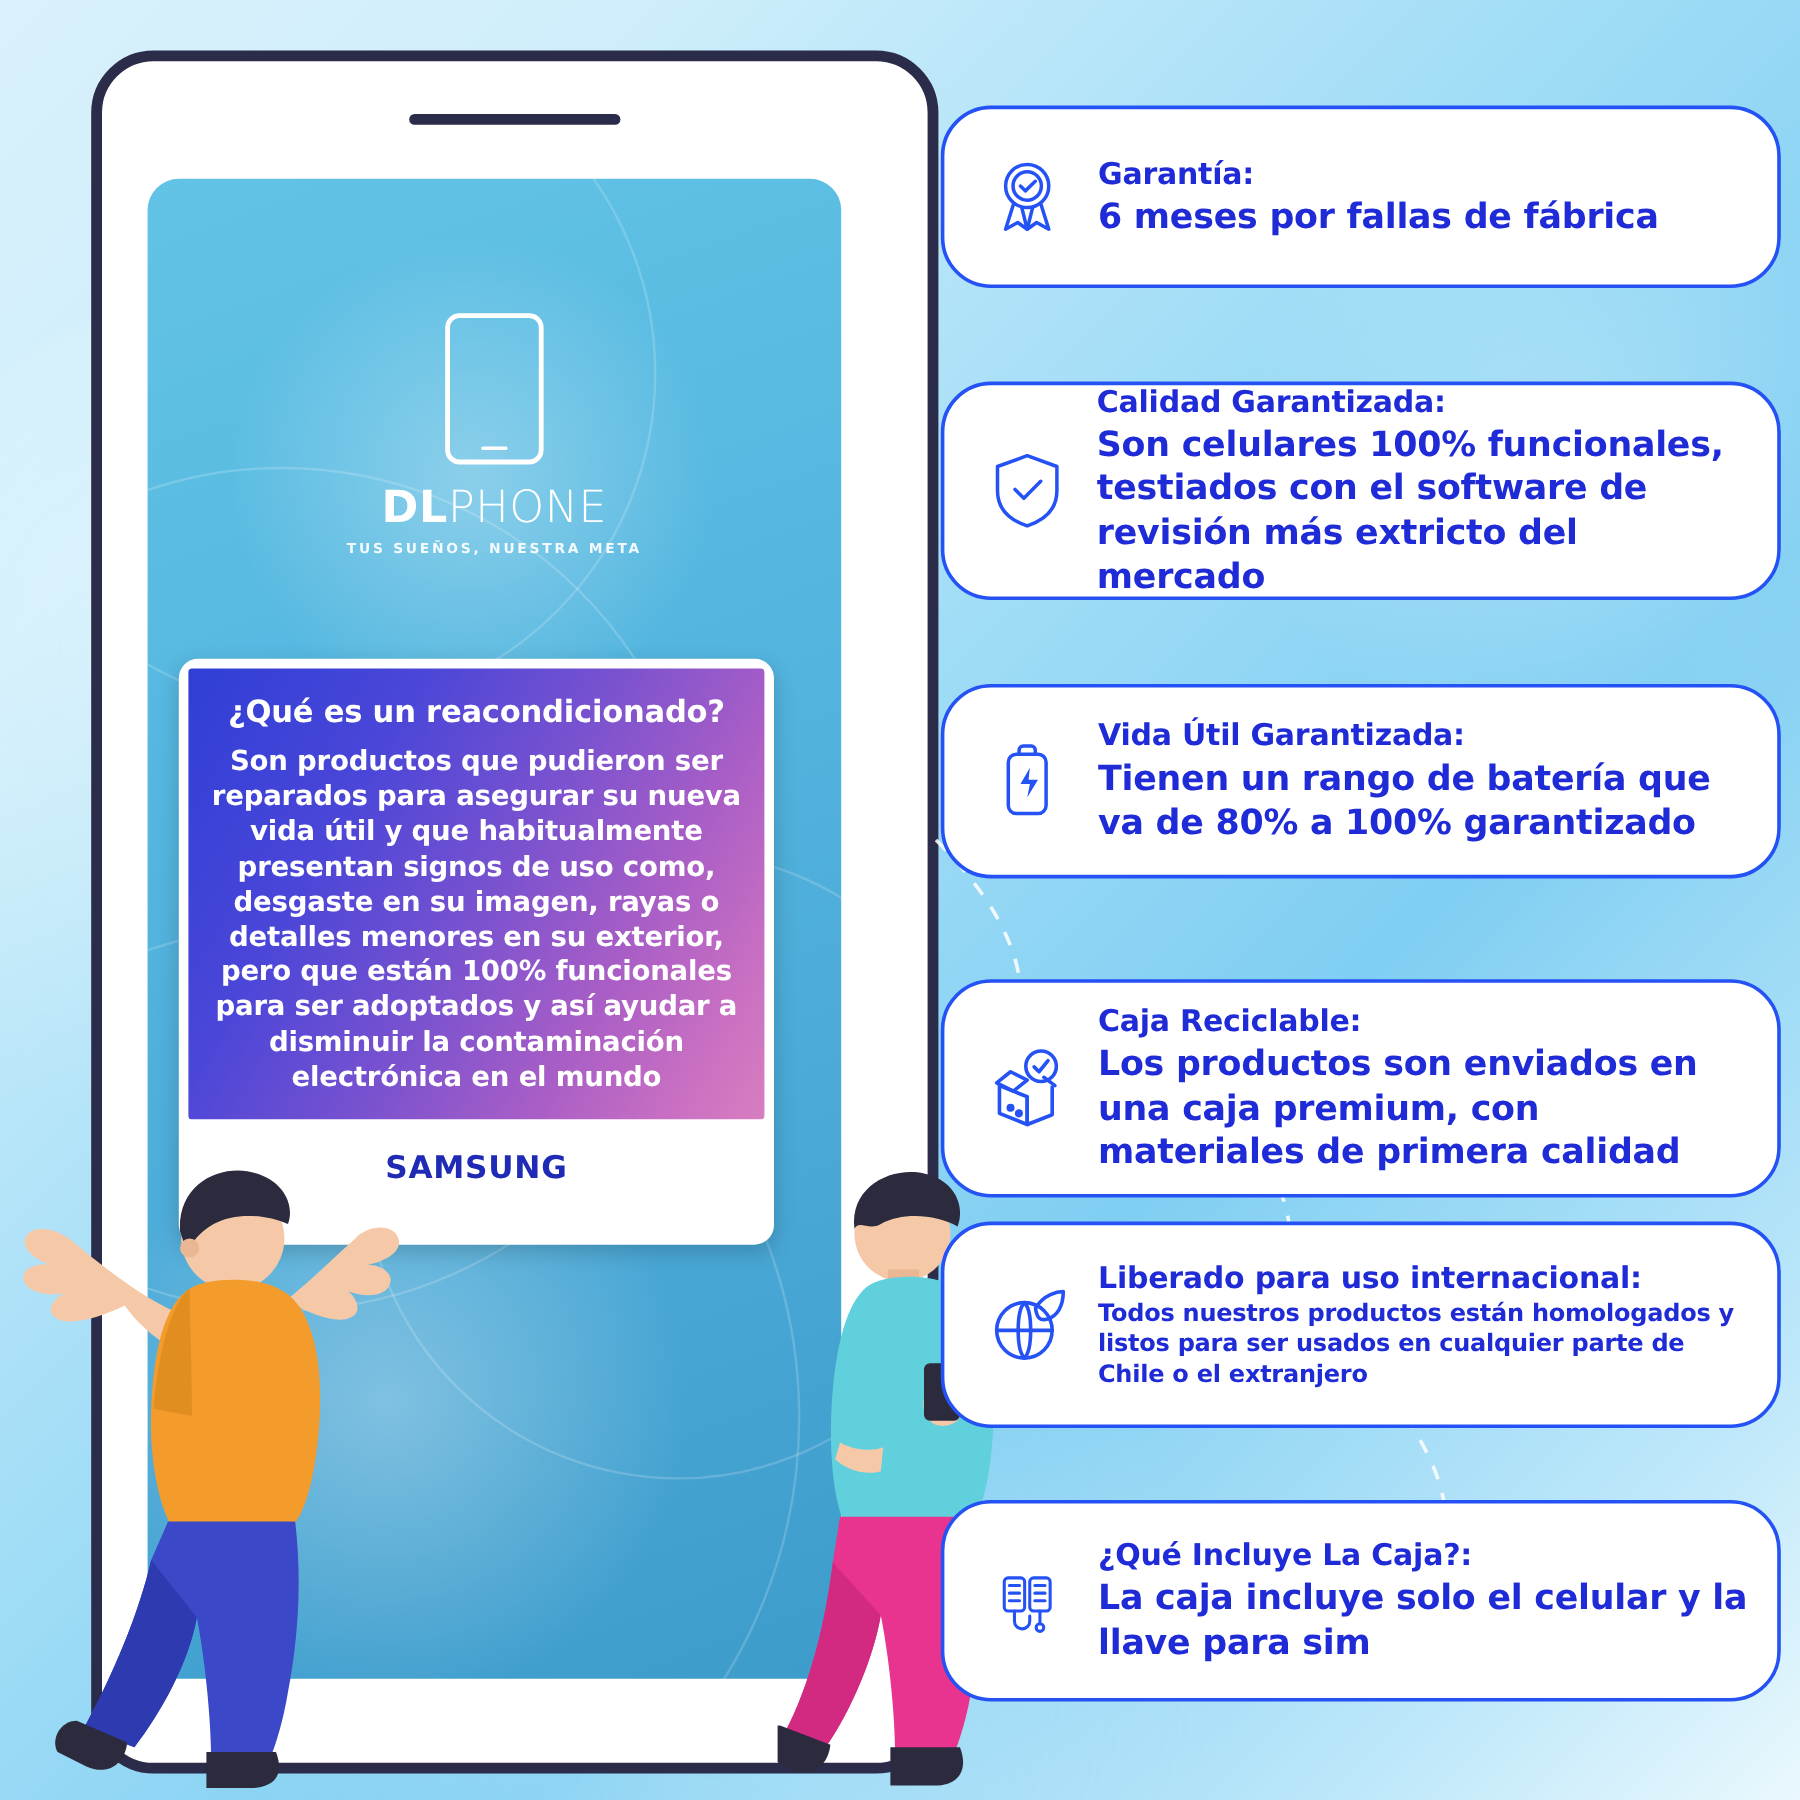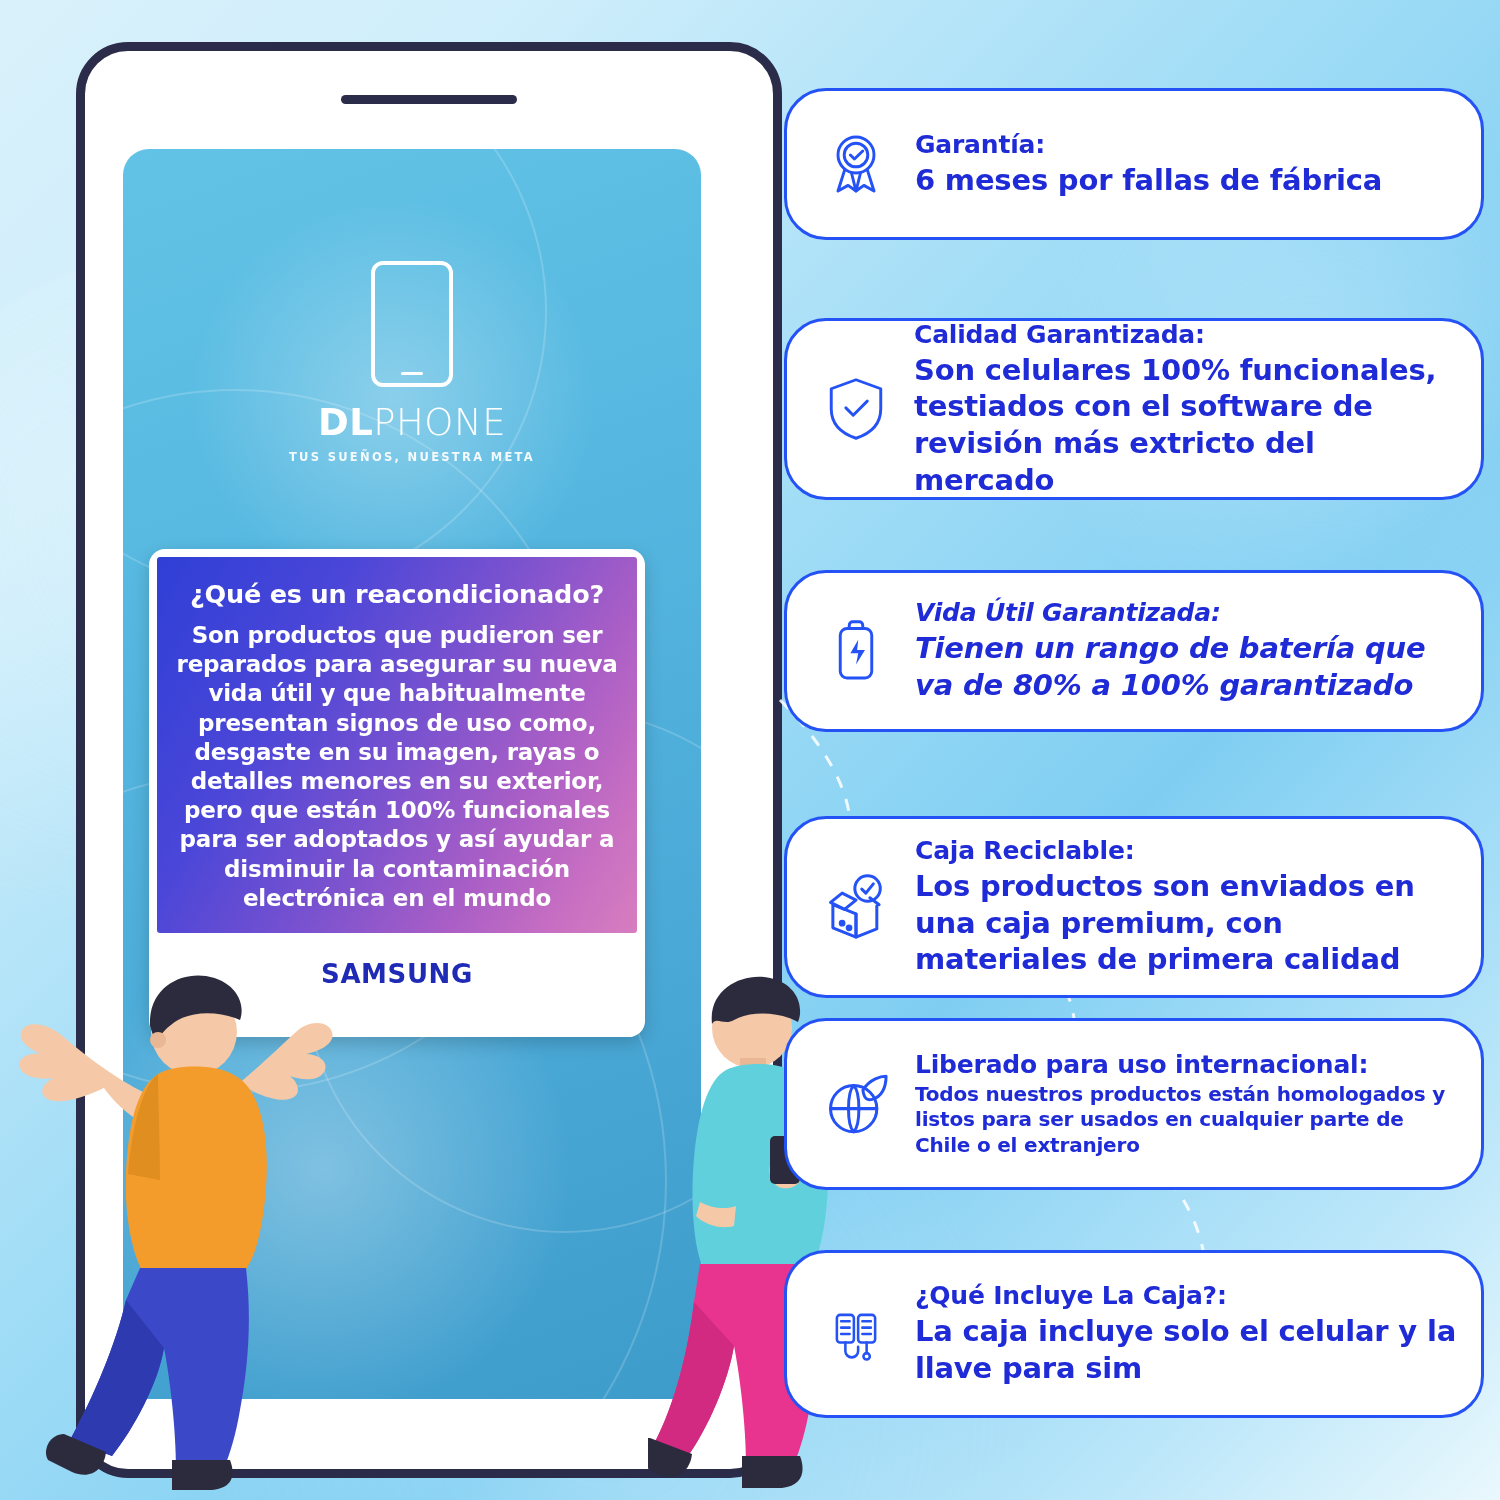--- a/index.html
+++ b/index.html
@@ -204,21 +204,21 @@
     color: #1f2bd6;
     font-size: 29px;
     font-weight: 700;
     line-height: 1.26;
     letter-spacing: -.2px;
   }
   .feature-desc.small { font-size: 20px; }
 
   #card-garantia   { top: 88px;   height: 152px; }
   #card-calidad    { top: 318px;  height: 182px; gap: 19px; }
-  #card-vida       { top: 570px;  height: 162px; font-style: italic; }
+  #card-vida       { top: 570px;  height: 162px; }
   #card-caja       { top: 816px;  height: 182px; }
   #card-liberado   { top: 1018px; height: 172px; }
   #card-incluye    { top: 1250px; height: 168px; }
 
   
   .person { position: absolute; }
 
   
   #person-left { left: 8px; top: 948px; width: 330px; height: 552px; }
   #person-right { left: 648px; top: 958px; width: 220px; height: 542px; }

